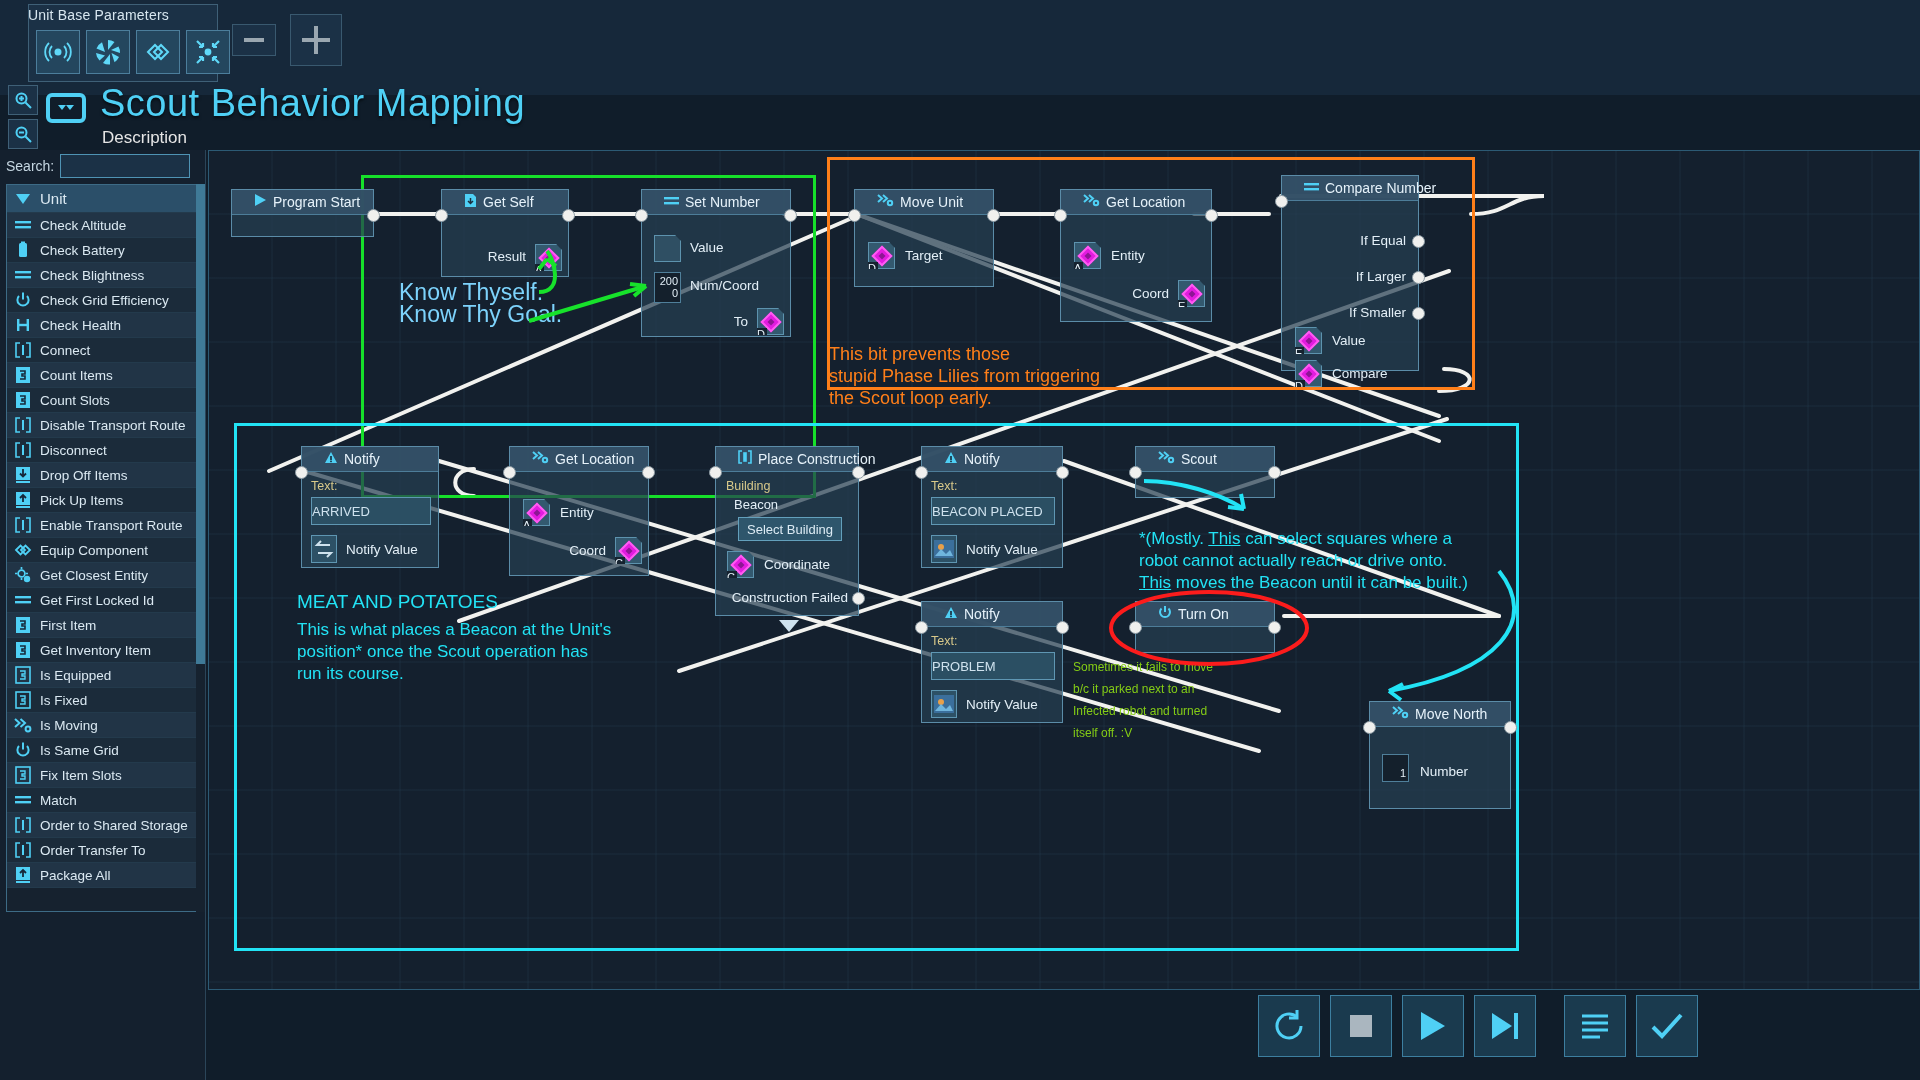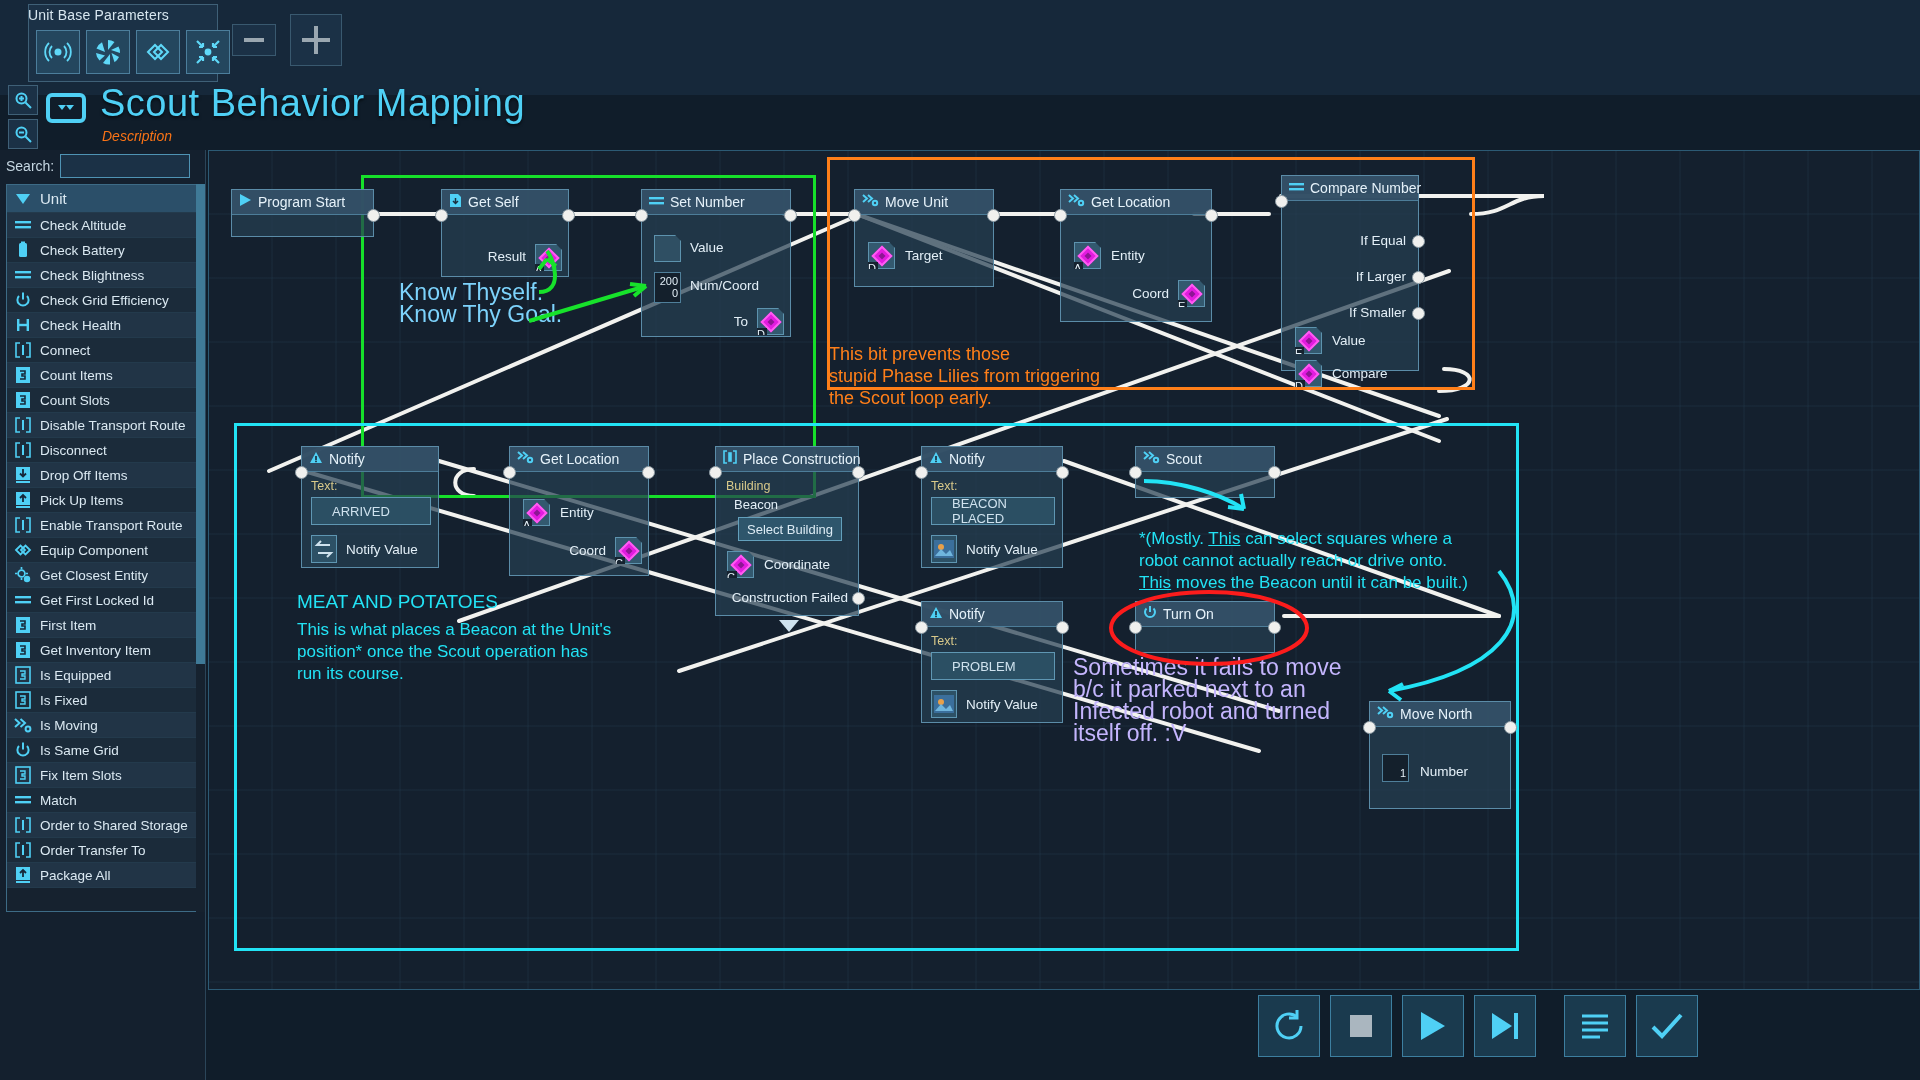--- a/index.html
+++ b/index.html
@@ -43,21 +43,21 @@
   }
   .title-icon {
     position: absolute; left: 45px; top: 87px; width: 42px; height: 42px;
   }
   .doc-title {
     position: absolute; left: 100px; top: 82px;
     font-size: 38px; color: #4fd0f5; letter-spacing: .5px;
     text-shadow: 0 2px 3px rgba(0,0,0,.6);
   }
   .doc-desc {
-    position: absolute; left: 102px; top: 128px; font-size: 14px; color: #f97316; font-style: italic;
+    position: absolute; left: 102px; top: 128px; font-size: 17px; color: #e5e5e5;
   }
 
   
   .sidebar { position: absolute; left: 0; top: 150px; width: 206px; height: 930px; background: #14202e; border-right: 1px solid #2b4559;}
   .search-row { position: absolute; left: 6px; top: 2px; width: 196px; height: 28px; display:flex; align-items:center; }
   .search-label { color: #c6d7e2; font-size: 14px; margin-right: 6px; }
   .search-input {
     width: 130px; height: 24px; background: #1b3146; border: 1px solid #4f93b4;
   }
   .list-wrap {
@@ -97,21 +97,21 @@
   .g-orange { border-color: #ff7f19; }
   .g-cyan   { border-color: #22e3f5; }
 
   
   .node {
     position: absolute; background: rgba(38,62,82,.72);
     border: 1px solid #5b8ca8;
   }
   .node-hdr {
     height: 25px; background: rgba(52,80,103,.95);
-    display: flex; align-items: center; padding-left: 7px;
+    display: flex; align-items: center; padding-left: 22px;
     border-bottom: 1px solid #4d7d99;
   }
   .node-title { color: #e6f2fa; font-size: 14px; margin-left: 6px; white-space: nowrap; }
 
   .port { position: absolute; width: 13px; height: 13px; border-radius: 50%;
           background: #f0f0ee; border: 1px solid #8c9aa3; }
   .port-l { left: -7px; }
   .port-r { right: -7px; }
 
   .slot {
@@ -136,36 +136,36 @@
   .slot-num {
     position: absolute; width: 27px; height: 31px; background: #14202c;
     border: 1px solid #4f7f9a; color: #e2eef6; font-size: 11px; text-align: right;
     padding-right: 2px; line-height: 12px; padding-top: 2px;
   }
   .slot-label { position: absolute; color: #e3eff7; font-size: 13.5px; white-space: nowrap; }
   .out-label  { position: absolute; color: #e3eff7; font-size: 13.5px; white-space: nowrap; text-align: right; }
 
   .txtfield {
     position: absolute; background: #2b4f63; border: 1px solid #5f97b3;
-    color: #cfe2ee; font-size: 13px; display: flex; align-items: center; padding-left: 20px;
+    color: #cfe2ee; font-size: 13px; display: flex; align-items: center; padding-left: 0;
   }
   .fieldcap { position: absolute; color: #d8c98a; font-size: 12.5px; }
   .subcap   { position: absolute; color: #e3eff7; font-size: 13px; }
   .selbtn {
     position: absolute; background: #2e566c; border: 1px solid #63a0bc;
     color: #dcebf4; font-size: 13px; display: flex; align-items: center; justify-content: center;
   }
   .ntvicon { position:absolute; width:26px; height:28px; background:#2d5166; border:1px solid #5e96b2; }
 
   
   .anno { position: absolute; font-size: 17px; line-height: 22px; white-space: pre-line; }
   .a-green  { color: #7dd3fc; font-size: 23px; }
   .a-orange { color: #ff7f19; font-size: 18px; margin-top: 44px; }
   .a-cyan   { color: #22e3f5; font-size: 17px; }
-  .a-red    { color: #c4b5fd; font-size: 23px; }
+  .a-red    { color: #84cc16; font-size: 12px; }
   .u { text-decoration: underline; }
 
   svg.overlay { position:absolute; left:0; top:0; width:1712px; height:840px; pointer-events:none; }
 
   
   .bottombar { position: absolute; left: 1248px; top: 995px; width: 660px; height: 74px; }
   .bb {
     position: absolute; top: 0; width: 62px; height: 62px;
     background: #1a3a4e; border: 1px solid #3d7fa0;
     display: flex; align-items: center; justify-content: center;

